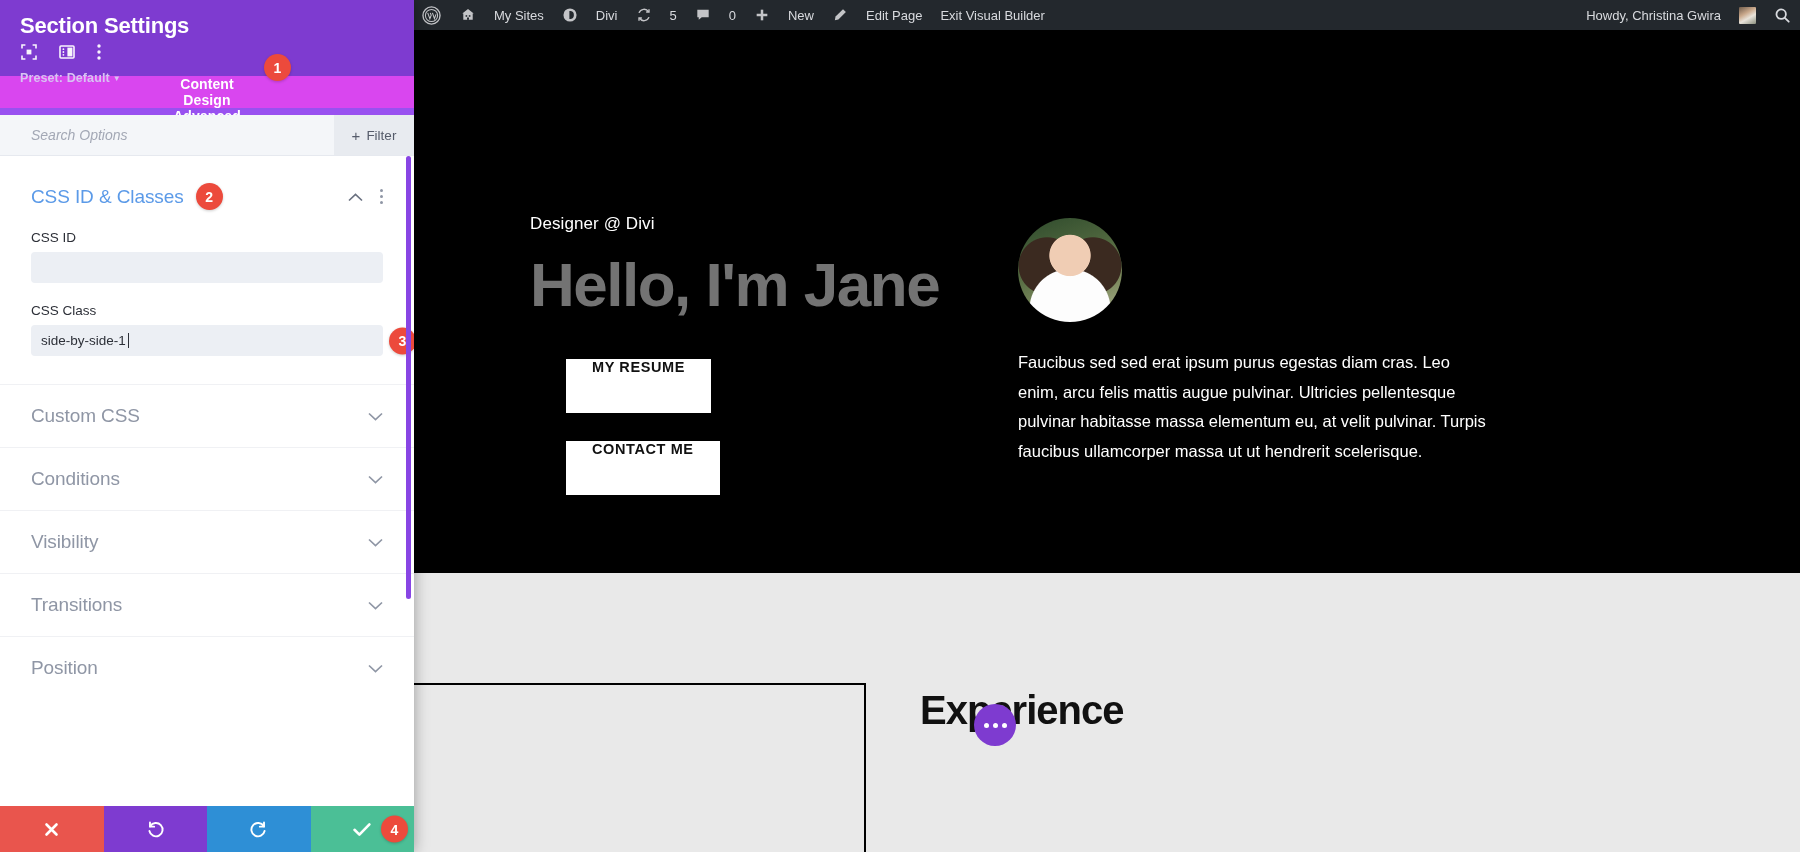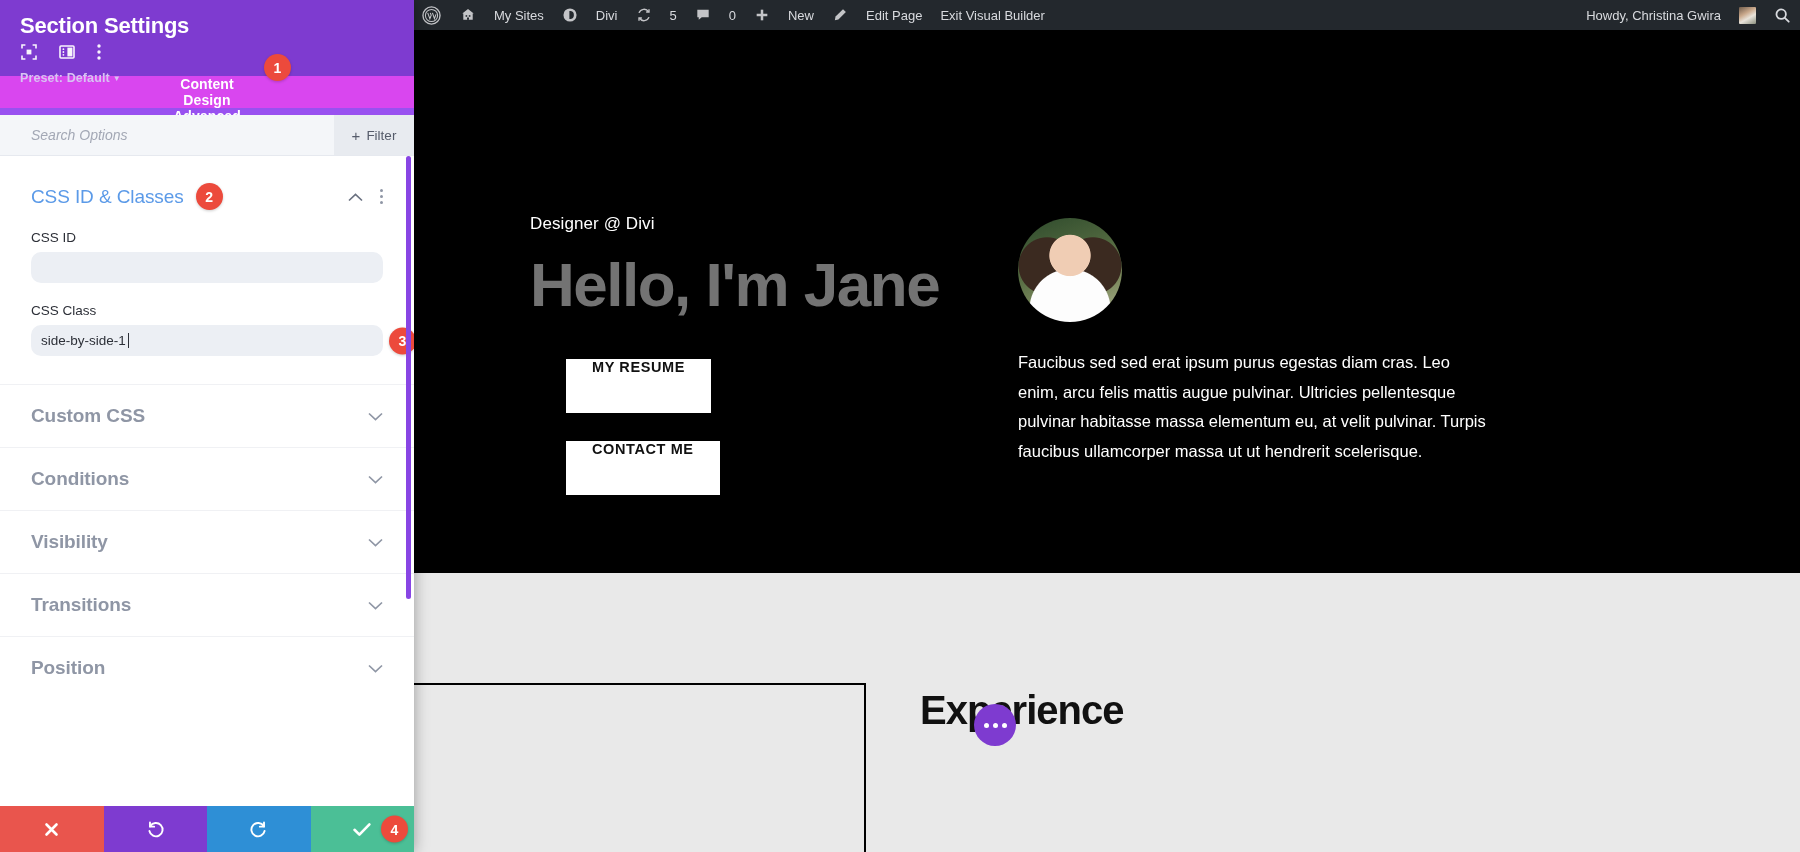--- a/index.html
+++ b/index.html
@@ -125,21 +125,21 @@
   .field-label {
     font-size: 13.5px; color: #2d3038; font-weight: normal;
     margin-bottom: 7px;
   }
   .field-input {
     width: 100%; height: 31px;
     background: #eceff4; border: 0; outline: none;
     padding: 0 10px;
     font-family: "Liberation Sans", sans-serif;
     font-size: 13.5px; color: #2d3038;
-    border-radius: 10px;
+    border-radius: 4px;
   }
   .field-row { position: relative; display: flex; align-items: center; }
   .badge-field {
     position: absolute; left: 358px; top: 50%; transform: translateY(-50%);
   }
   .caret-text {
     position: absolute; left: 0; top: 0; height: 31px;
     display: flex; align-items: center;
     padding-left: 10px;
     font-size: 13.5px; color: #2d3038;
@@ -154,21 +154,21 @@
   .spacer-bottom { height: 28px; }
 
   .section-closed {
     height: 63px;
     display: flex; align-items: center;
     padding: 0 31px;
     border-top: 1px solid #f0f1f4;
     cursor: pointer;
   }
   .section-closed-title {
-    color: #8f96a5; font-size: 19px; font-weight: bold;
+    color: #8f96a5; font-size: 19px; font-weight: normal;
     letter-spacing: -.1px;
   }
   .section-closed .chev-dn { margin-left: auto; }
 
   .panel-footer {
     display: flex; height: 46px;
     position: relative;
   }
   .foot-btn {
     flex: 1;

